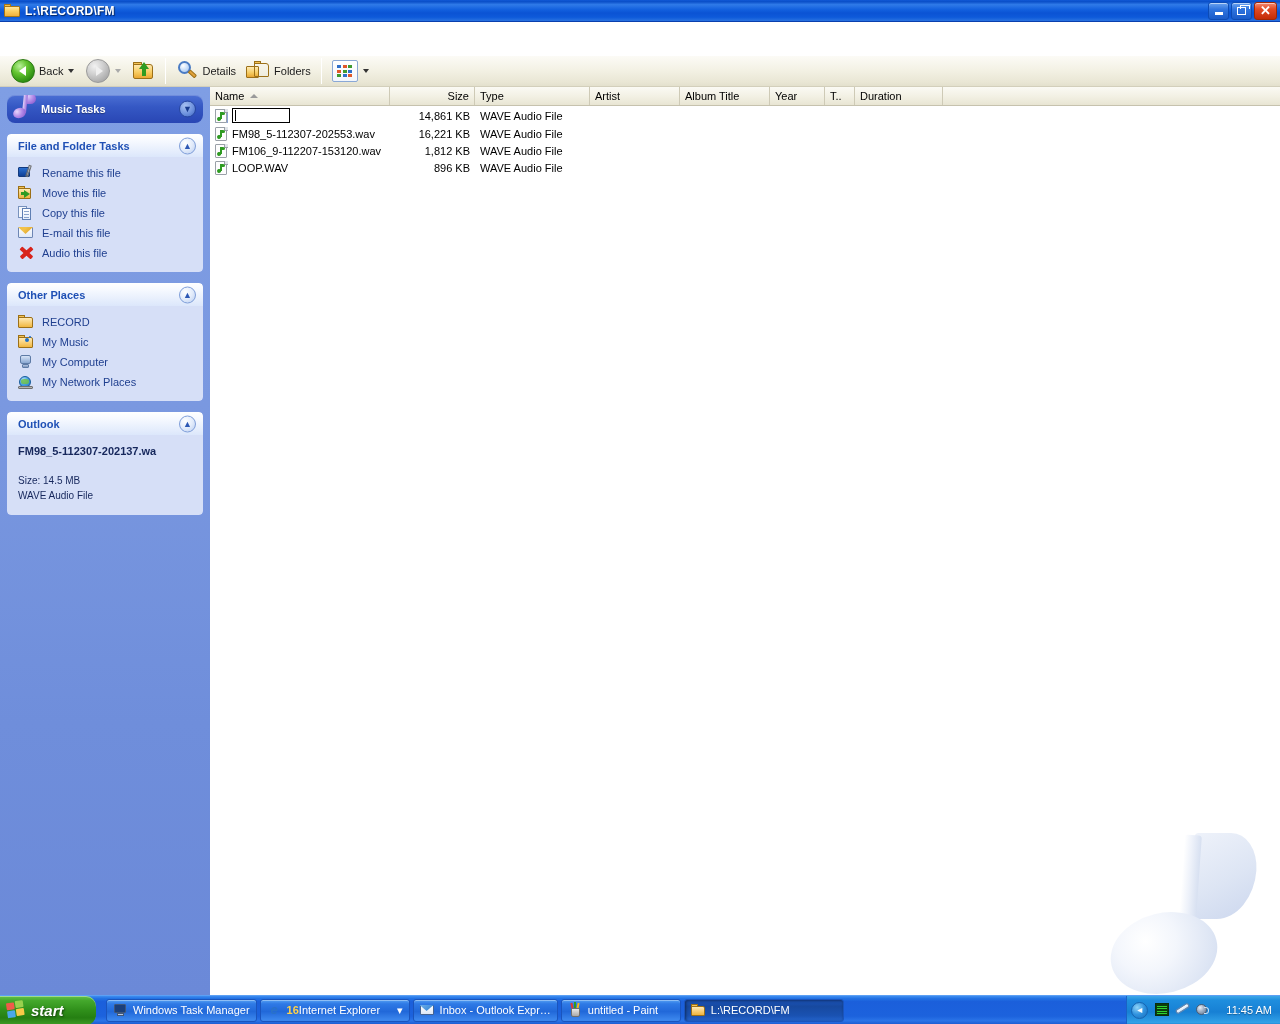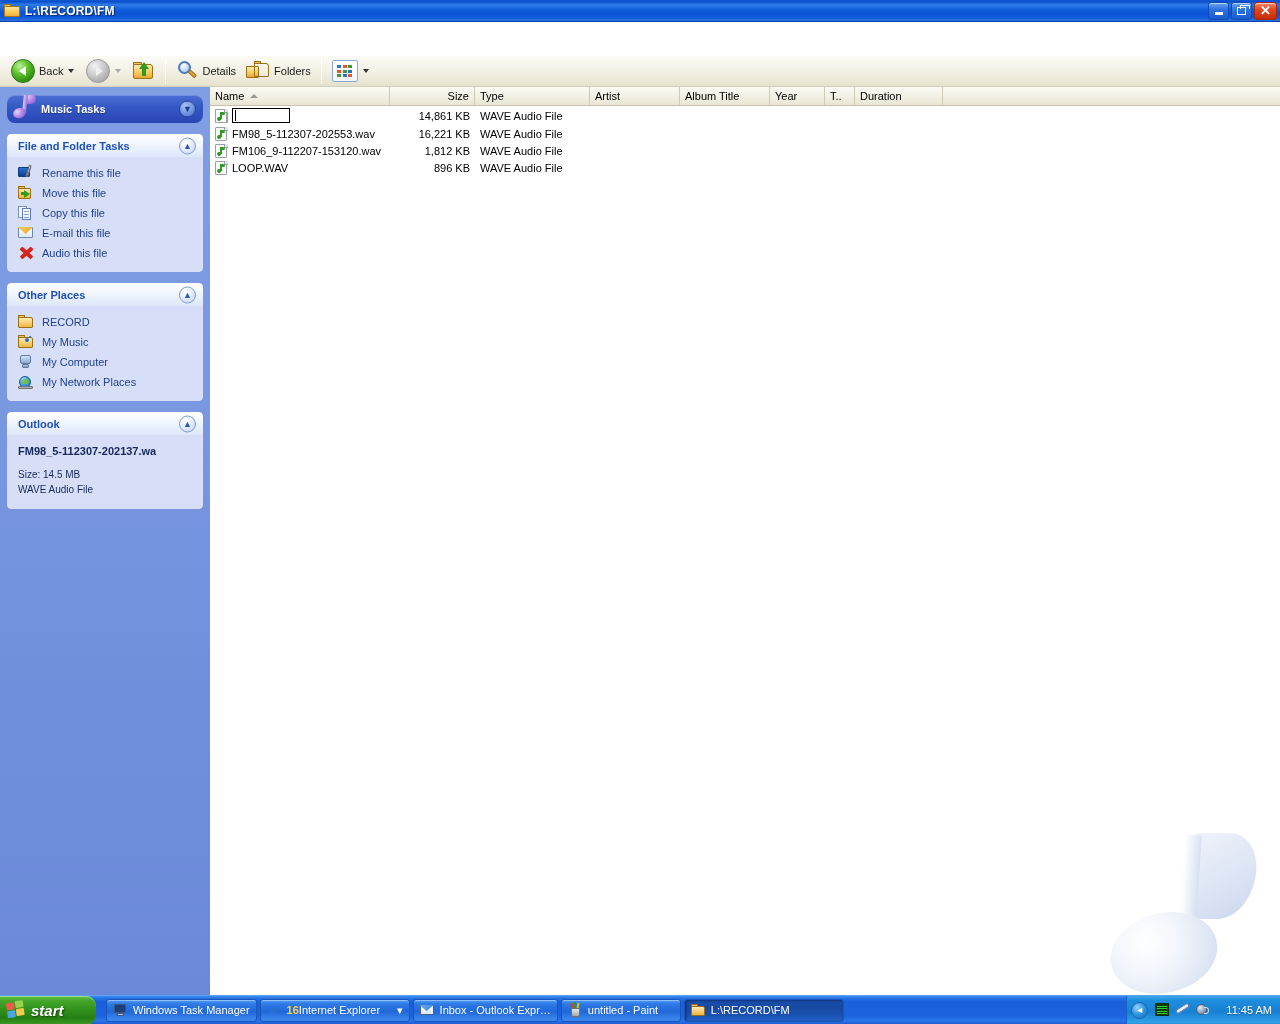--- a/index.html
+++ b/index.html
@@ -199,21 +199,21 @@
   .ic-mymusic .t { position:absolute; left:0; top:1px; width:7px; height:3px; background:#f4c457; border:1px solid #9c7018; border-bottom:none;}
   .ic-mymusic .n { position:absolute; left:7px; top:4px; width:4px; height:4px; border-radius:50%; background:#1d6fc9; box-shadow:3px -3px 0 -1px #1d6fc9;}
   .ic-comp .mon { position:absolute; left:2px; top:1px; width:11px; height:9px; border-radius:2px; background:linear-gradient(180deg,#d7e4f7,#8aa8d2); border:1px solid #5e7ba6;}
   .ic-comp .base{ position:absolute; left:4px; top:10px; width:7px; height:4px; background:linear-gradient(180deg,#b7c9e2,#7d96bd); border:1px solid #5e7ba6; border-radius:1px;}
   .ic-net .globe{ position:absolute; left:1px; top:2px; width:12px; height:12px; border-radius:50%;
      background:radial-gradient(circle at 35% 30%, #bfe6ff 0%, #4aa3e0 45%, #1c6cb5 100%); border:1px solid #155c9c;}
   .ic-net .land { position:absolute; left:3px; top:5px; width:8px; height:5px; background:#6ec04b; border-radius:40%; opacity:.85;}
   .ic-net .cable{ position:absolute; left:0px; top:12px; width:15px; height:3px; background:linear-gradient(180deg,#d9d9d9,#8f8f8f); border:1px solid #6f6f6f; border-radius:1px;}
 
   .details-body { background:#d6dff7; padding:9px 11px 12px 11px; border-radius:0 0 4px 4px; }
-  .details-name { font-size:11px; font-weight:bold; color:#16275c; margin-bottom:9px; line-height:14px; }
+  .details-name { font-size:11px; font-weight:bold; color:#16275c; margin-bottom:15px; line-height:14px; }
   .details-line { font-size:10px; color:#16275c; line-height:15px; }
 
   
   .listpane {
     position:absolute; left:210px; top:87px; width:1070px; height:908px;
     background:#fff; overflow:hidden;
   }
   .colhdr {
     display:flex; height:19px;
     background:linear-gradient(180deg,#fbfaf4 0%,#f2f0e3 55%,#e8e5d3 100%);

